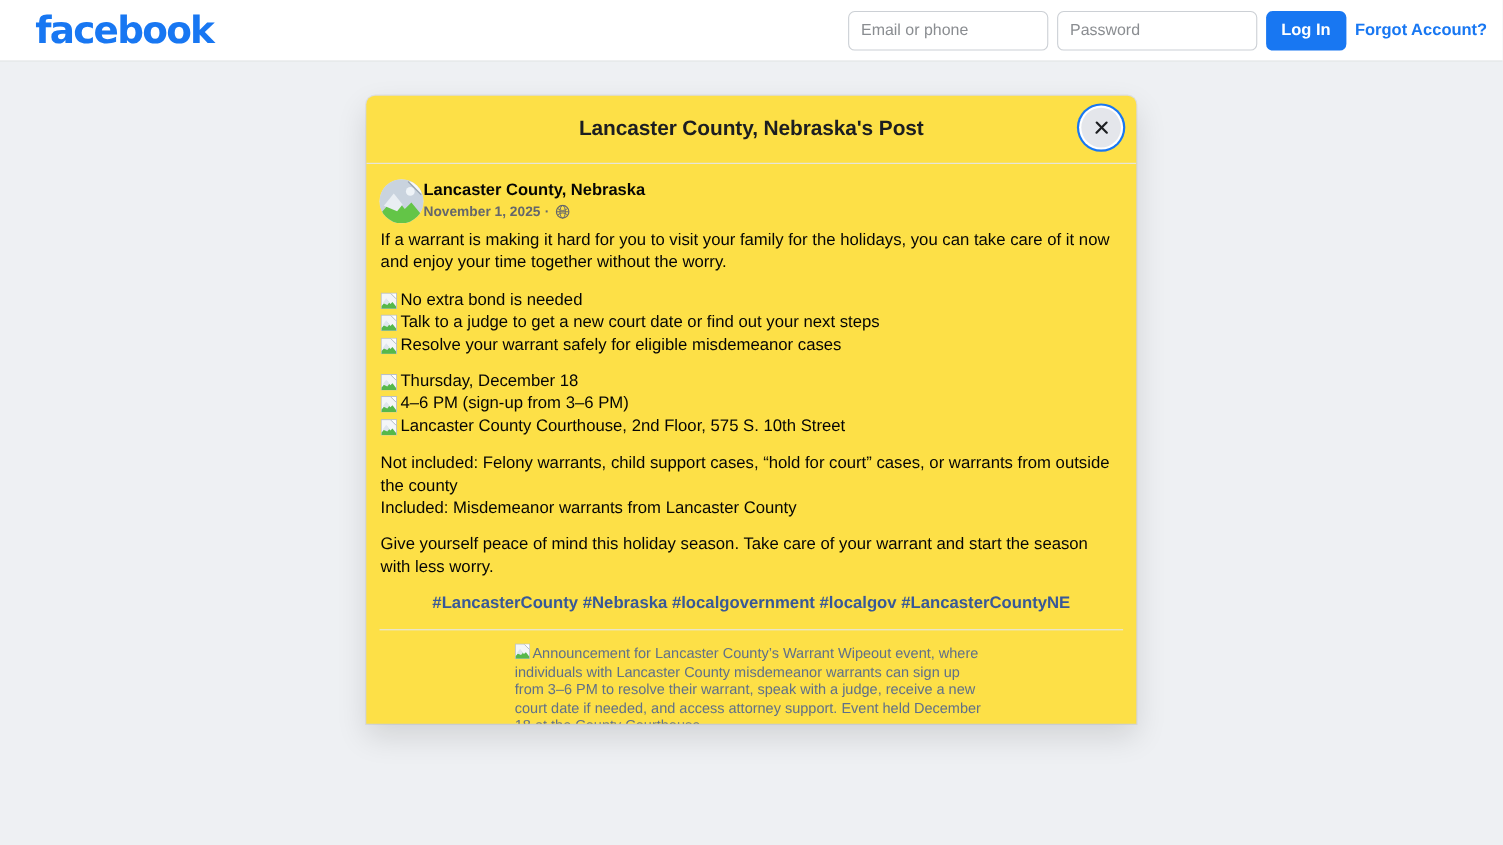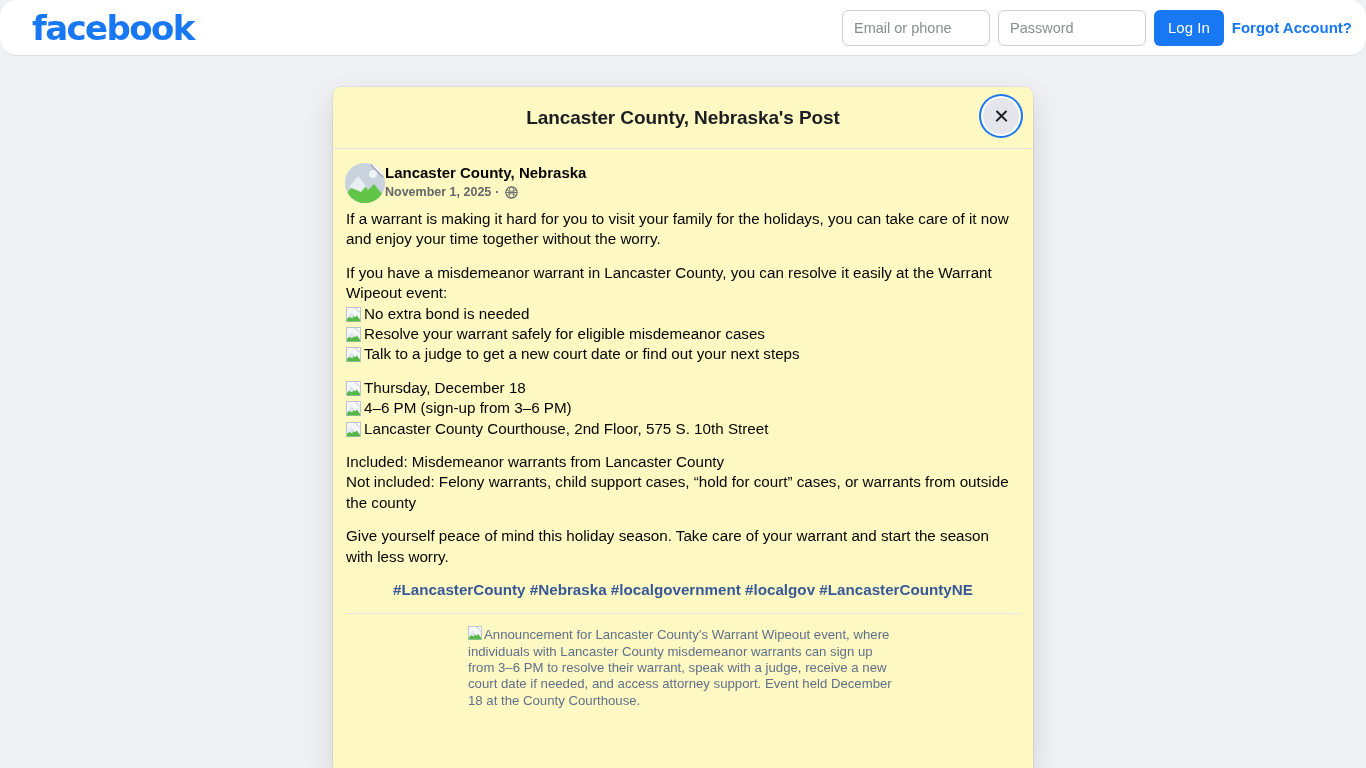--- a/index.html
+++ b/index.html
@@ -13,83 +13,82 @@
   }
 
   
   .topbar {
     position: absolute; top: 0; left: 0;
     width: 1366px; height: 56px;
     background: #ffffff;
     border-bottom: 1px solid #dddfe2;
     display: flex; align-items: center;
     z-index: 5;
-    border-radius: 17px;
   }
   .fb-logo {
     margin-left: 32px;
     font-size: 34px;
     font-weight: bold;
     color: #1877f2;
     letter-spacing: -1.6px;
     line-height: 1;
     font-family: "DejaVu Sans", sans-serif;
     user-select: none;
   }
   .login-area {
     margin-left: auto;
     margin-right: 14px;
     display: flex;
     align-items: center;
     gap: 8px;
   }
   .login-input {
-    width: 148px;
+    width: 182px;
     height: 36px;
     border: 1px solid #ccd0d5;
     border-radius: 6px;
     padding: 0 11px;
     font-size: 14.5px;
     font-family: "Liberation Sans", sans-serif;
     color: #1c1e21;
     background: #fff;
     outline: none;
   }
   .login-input::placeholder { color: #8a8d91; opacity: 1; }
   .login-btn {
     height: 36px;
     min-width: 66px;
     padding: 0 14px;
     background: #1877f2;
     color: #ffffff;
     border: none;
     border-radius: 6px;
     font-size: 15px;
-    font-weight: normal;
+    font-weight: bold;
     cursor: pointer;
     font-family: "Liberation Sans", sans-serif;
   }
   .forgot-link {
     margin-left: 0;
     color: #1877f2;
     font-size: 15px;
     font-weight: bold;
     text-decoration: none;
     cursor: pointer;
     white-space: nowrap;
   }
 
   
   .modal {
     position: absolute;
     left: 333px;
     top: 87px;
     width: 700px;
-    height: 681px;
-    background: #fef9c3;
+    height: 571px;
+    background: #fde047;
     border-radius: 8px 8px 0 0;
     box-shadow: 0 0 0 1px rgba(0,0,0,0.06), 0 12px 28px rgba(0,0,0,0.12);
     overflow: hidden;
   }
   .modal-header {
     position: relative;
     height: 62px;
     border-bottom: 1px solid #e4e6eb;
     display: flex;
     align-items: center;
@@ -276,21 +275,20 @@
             </svg>
           </span>
         </div>
       </div>
     </div>
 
     <div class="post-text">
 
       <p class="para">If a warrant is making it hard for you to visit your family for the holidays, you can take care of it now and enjoy your time together without the worry.</p>
 
-      <p class="para tight">If you have a misdemeanor warrant in Lancaster County, you can resolve it easily at the Warrant Wipeout event:</p>
 
       <div class="bullet-line">
         <span class="broken-img">
           <svg width="15" height="15" viewBox="0 0 16 16">
             <rect x="0.5" y="0.5" width="15" height="15" fill="#f4f6f8" stroke="#b9c0c8" stroke-width="1"></rect>
             <path d="M1 13 L6 7 L9.5 11 L11.5 9 L15 13.5 L15 15.5 L1 15.5 Z" fill="#56b84a"></path>
             <path d="M2 10 L5.5 5.5 L8.5 9.5 L6.5 12 Z" fill="#dfe6ee"></path>
             <path d="M10 1 L15 1 L15 6 Z" fill="#ffffff"></path>
             <path d="M10 1 L15 6" stroke="#aab3bd" stroke-width="0.9" fill="none"></path>
           </svg>
@@ -301,36 +299,36 @@
       <div class="bullet-line">
         <span class="broken-img">
           <svg width="15" height="15" viewBox="0 0 16 16">
             <rect x="0.5" y="0.5" width="15" height="15" fill="#f4f6f8" stroke="#b9c0c8" stroke-width="1"></rect>
             <path d="M1 13 L6 7 L9.5 11 L11.5 9 L15 13.5 L15 15.5 L1 15.5 Z" fill="#56b84a"></path>
             <path d="M2 10 L5.5 5.5 L8.5 9.5 L6.5 12 Z" fill="#dfe6ee"></path>
             <path d="M10 1 L15 1 L15 6 Z" fill="#ffffff"></path>
             <path d="M10 1 L15 6" stroke="#aab3bd" stroke-width="0.9" fill="none"></path>
           </svg>
         </span>
+        <span class="btxt">Talk to a judge to get a new court date or find out your next steps</span>
+      </div>
+
+      <div class="bullet-line">
+        <span class="broken-img">
+          <svg width="15" height="15" viewBox="0 0 16 16">
+            <rect x="0.5" y="0.5" width="15" height="15" fill="#f4f6f8" stroke="#b9c0c8" stroke-width="1"></rect>
+            <path d="M1 13 L6 7 L9.5 11 L11.5 9 L15 13.5 L15 15.5 L1 15.5 Z" fill="#56b84a"></path>
+            <path d="M2 10 L5.5 5.5 L8.5 9.5 L6.5 12 Z" fill="#dfe6ee"></path>
+            <path d="M10 1 L15 1 L15 6 Z" fill="#ffffff"></path>
+            <path d="M10 1 L15 6" stroke="#aab3bd" stroke-width="0.9" fill="none"></path>
+          </svg>
+        </span>
         <span class="btxt">Resolve your warrant safely for eligible misdemeanor cases</span>
       </div>
 
-      <div class="bullet-line">
-        <span class="broken-img">
-          <svg width="15" height="15" viewBox="0 0 16 16">
-            <rect x="0.5" y="0.5" width="15" height="15" fill="#f4f6f8" stroke="#b9c0c8" stroke-width="1"></rect>
-            <path d="M1 13 L6 7 L9.5 11 L11.5 9 L15 13.5 L15 15.5 L1 15.5 Z" fill="#56b84a"></path>
-            <path d="M2 10 L5.5 5.5 L8.5 9.5 L6.5 12 Z" fill="#dfe6ee"></path>
-            <path d="M10 1 L15 1 L15 6 Z" fill="#ffffff"></path>
-            <path d="M10 1 L15 6" stroke="#aab3bd" stroke-width="0.9" fill="none"></path>
-          </svg>
-        </span>
-        <span class="btxt">Talk to a judge to get a new court date or find out your next steps</span>
-      </div>
-
       <div style="height:13px"></div>
 
 
       <div class="bullet-line">
         <span class="broken-img">
           <svg width="15" height="15" viewBox="0 0 16 16">
             <rect x="0.5" y="0.5" width="15" height="15" fill="#f4f6f8" stroke="#b9c0c8" stroke-width="1"></rect>
             <path d="M1 13 L6 7 L9.5 11 L11.5 9 L15 13.5 L15 15.5 L1 15.5 Z" fill="#56b84a"></path>
             <path d="M2 10 L5.5 5.5 L8.5 9.5 L6.5 12 Z" fill="#dfe6ee"></path>
             <path d="M10 1 L15 1 L15 6 Z" fill="#ffffff"></path>
@@ -361,22 +359,22 @@
             <path d="M2 10 L5.5 5.5 L8.5 9.5 L6.5 12 Z" fill="#dfe6ee"></path>
             <path d="M10 1 L15 1 L15 6 Z" fill="#ffffff"></path>
             <path d="M10 1 L15 6" stroke="#aab3bd" stroke-width="0.9" fill="none"></path>
           </svg>
         </span>
         <span class="btxt">Lancaster County Courthouse, 2nd Floor, 575 S. 10th Street</span>
       </div>
 
       <div style="height:13px"></div>
 
+      <div class="line">Not included: Felony warrants, child support cases, “hold for court” cases, or warrants from outside the county</div>
       <div class="line">Included: Misdemeanor warrants from Lancaster County</div>
-      <div class="line">Not included: Felony warrants, child support cases, “hold for court” cases, or warrants from outside the county</div>
 
       <div style="height:13px"></div>
 
 
       <p class="para tight">Give yourself peace of mind this holiday season. Take care of your warrant and start the season with less worry.</p>
 
       <div class="hashtags">#LancasterCounty #Nebraska #localgovernment #localgov #LancasterCountyNE</div>
     </div>
 
     <div class="media-divider"></div>

